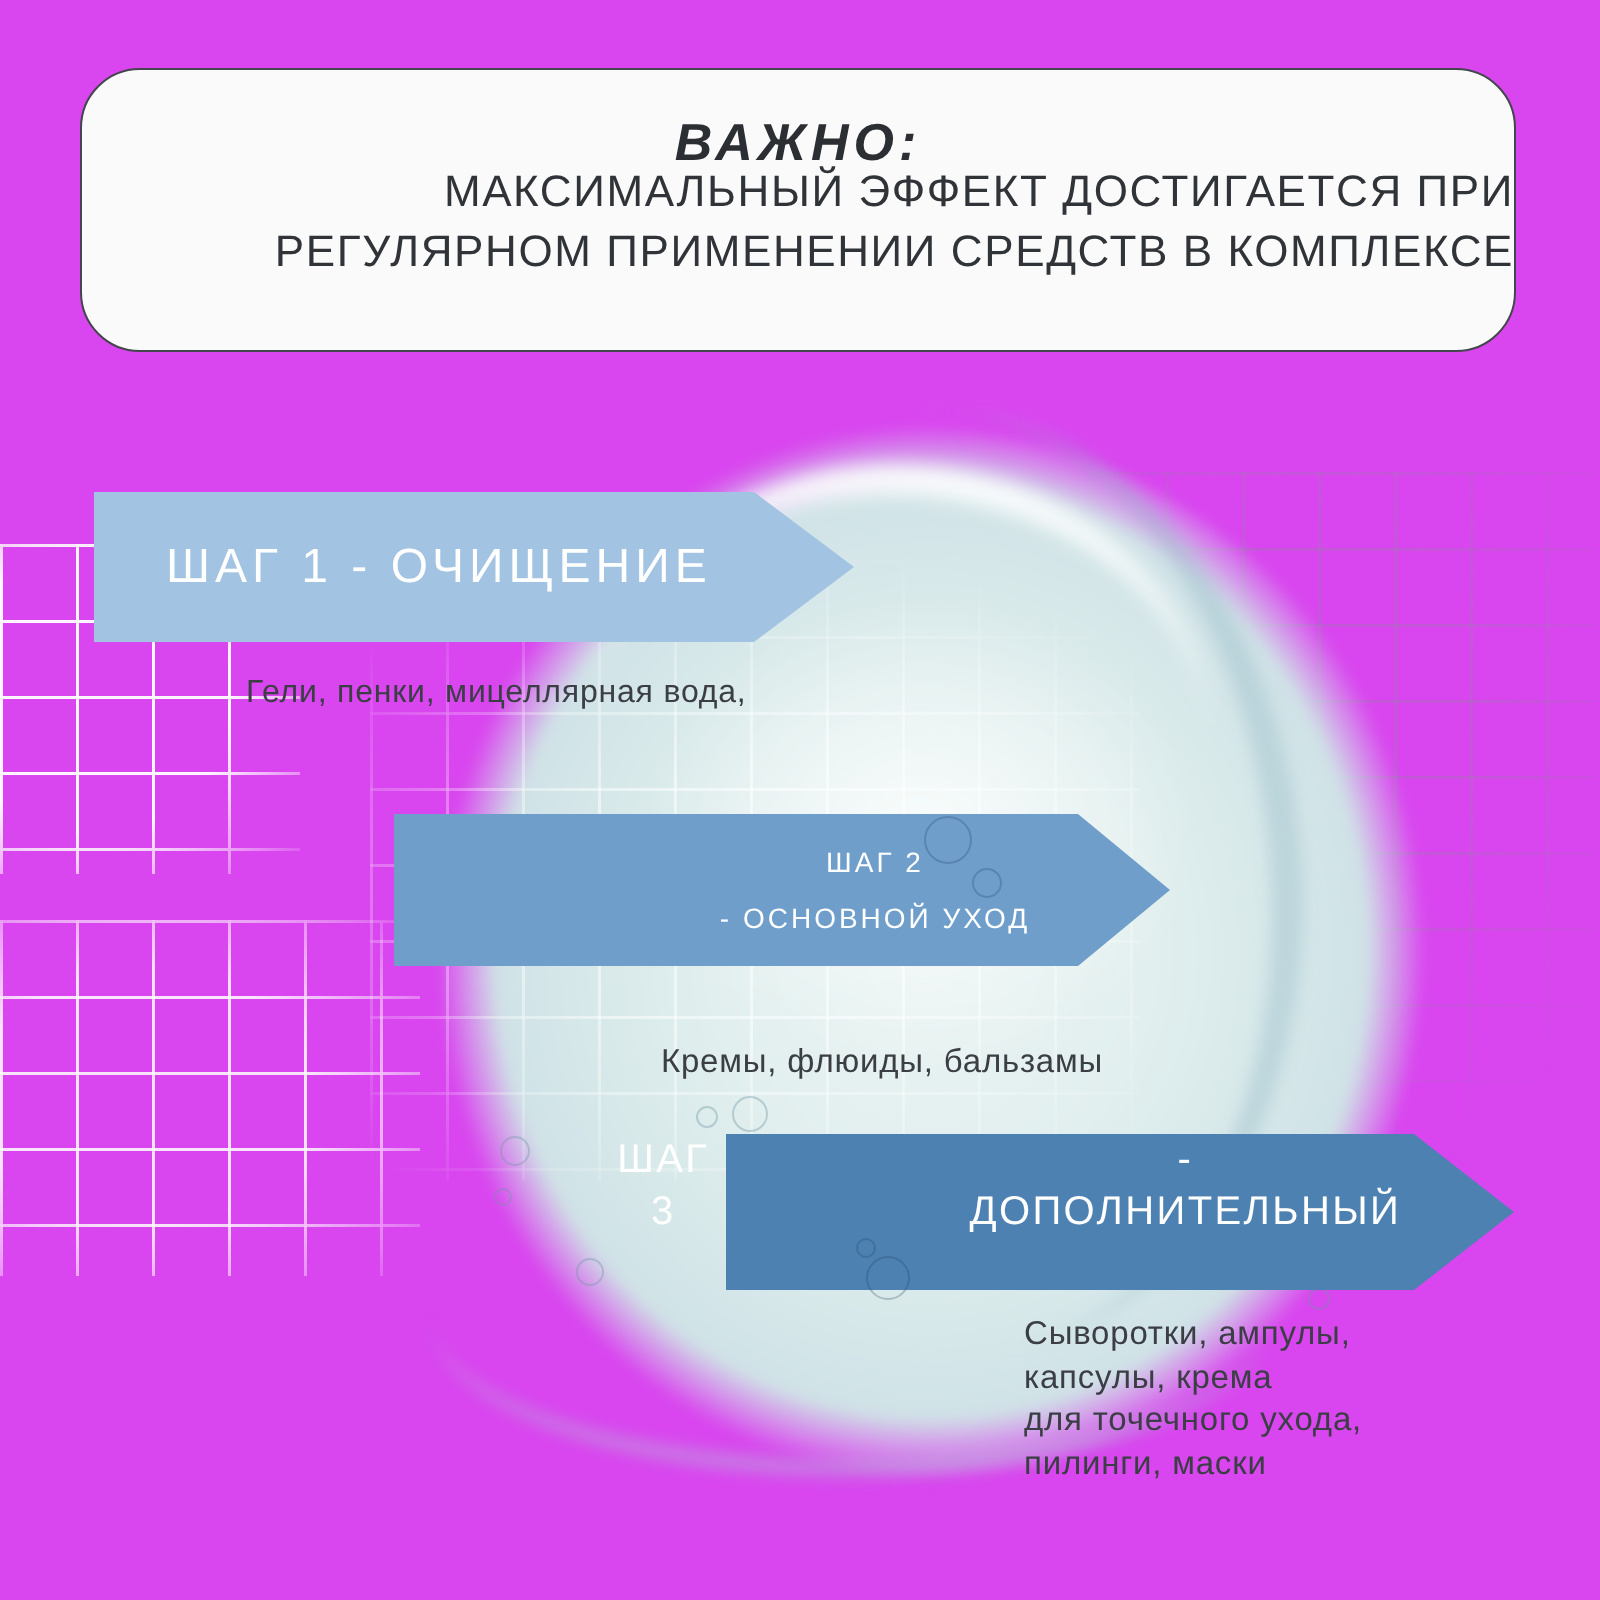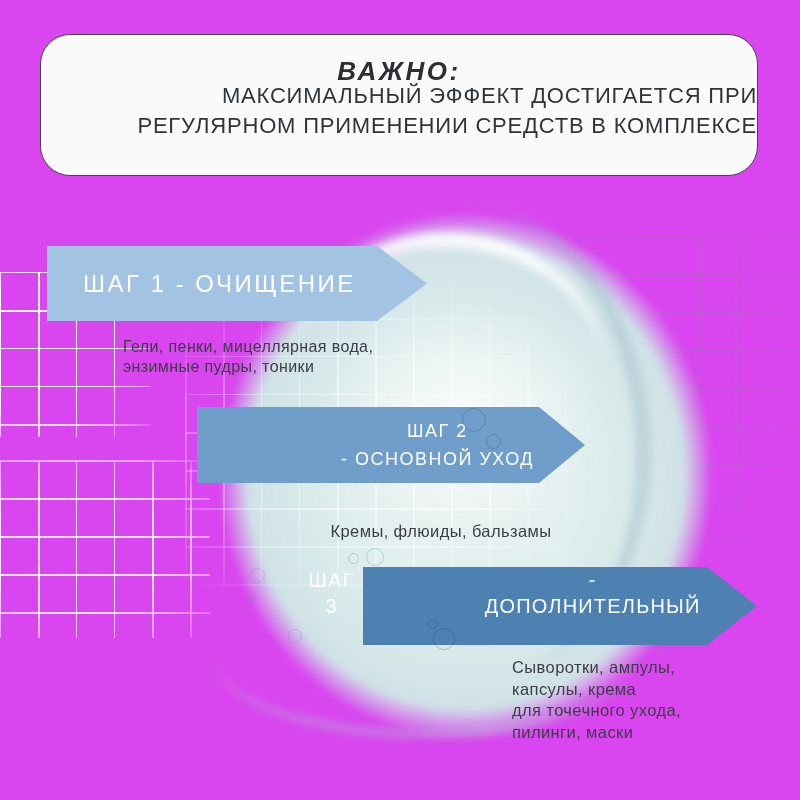--- a/index.html
+++ b/index.html
@@ -105,21 +105,21 @@
   .arrow-3{left:363px;top:567px;width:394px;height:78px;--tip:50px;}
 
   .arrow-label{position:absolute;color:#ffffff;font-weight:500;}
   .label-1{
     left:83px;top:246px;height:75px;display:flex;align-items:center;
     font-size:24px;letter-spacing:2.5px;white-space:nowrap;
   }
   .label-2{
     left:197px;top:407px;width:343px;height:76px;padding-right:2px;box-sizing:border-box;
     display:flex;flex-direction:column;justify-content:center;
-    text-align:center;font-size:18px;line-height:28px;letter-spacing:1.5px;
+    text-align:center;font-size:14px;line-height:28px;letter-spacing:1.5px;
   }
   .label-2 .line{padding-left:140px;}
   .label-3{
     left:363px;top:567px;width:344px;height:78px;padding-right:2px;box-sizing:border-box;
     display:flex;flex-direction:row;justify-content:center;
     text-align:center;font-size:20px;line-height:26px;letter-spacing:1.2px;
   }
   .label-3 .line{padding-left:130px;}
 
   
@@ -157,21 +157,20 @@
     <div class="notice-body">
       <div>МАКСИМАЛЬНЫЙ ЭФФЕКТ ДОСТИГАЕТСЯ ПРИ</div>
       <div>РЕГУЛЯРНОМ ПРИМЕНЕНИИ СРЕДСТВ В КОМПЛЕКСЕ</div>
     </div>
   </div>
 
   <div class="arrow arrow-1" style="background-color: rgb(163, 195, 227);"></div>
   <div class="arrow-label label-1">ШАГ 1 - ОЧИЩЕНИЕ</div>
   <div class="desc desc-1">
     <div>Гели, пенки, мицеллярная вода,</div>
-    <div>энзимные пудры, тоники</div>
   </div>
 
   <div class="arrow arrow-2" style="background-color: rgb(111, 158, 203);"></div>
   <div class="arrow-label label-2">
     <div class="line">ШАГ 2</div>
     <div class="line">- ОСНОВНОЙ УХОД</div>
   </div>
 
   <div class="bubble dark" style="left:462px;top:408px;width:22px;height:22px;"></div>
   <div class="bubble dark" style="left:486px;top:434px;width:13px;height:13px;"></div>

